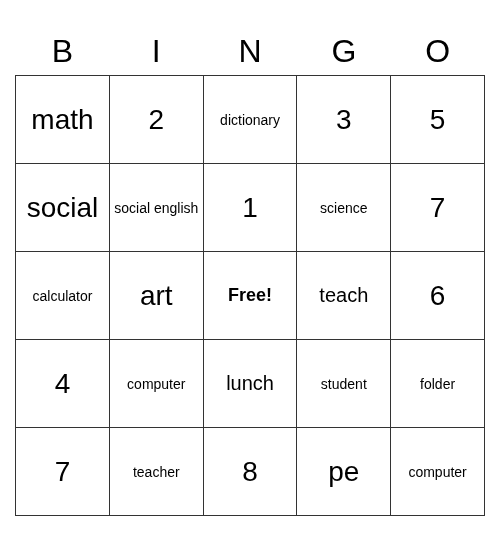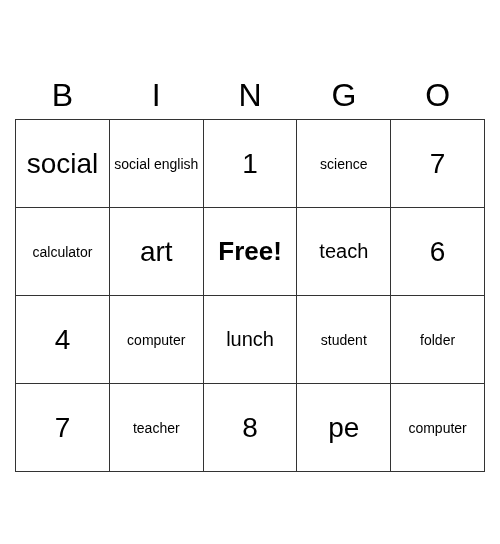--- a/index.html
+++ b/index.html
@@ -47,38 +47,45 @@
 
     .cell-medium {
       font-size: 20px;
     }
 
     .cell-small {
       font-size: 14px;
     }
 
     .cell-free {
-      font-size: 26px;
+      font-size: 18px;
       font-weight: bold;
     }
   </style>
 </head>
 <body>
 
 <table class="bingo-card">
   <thead>
     <tr>
       <th>B</th>
       <th>I</th>
       <th>N</th>
       <th>G</th>
       <th>O</th>
     </tr>
   </thead>
   <tbody id="bingo-body">
+  <tr>
+        <td class="cell-large">math</td>
+        <td class="cell-large">2</td>
+        <td class="cell-small">dictionary</td>
+        <td class="cell-large">3</td>
+        <td class="cell-large">5</td>
+      </tr>
       <tr>
         <td class="cell-large">social</td>
         <td class="cell-small">social english</td>
         <td class="cell-large">1</td>
         <td class="cell-small">science</td>
         <td class="cell-large">7</td>
       </tr>
       <tr>
         <td class="cell-small">calculator</td>
         <td class="cell-large">art</td>

